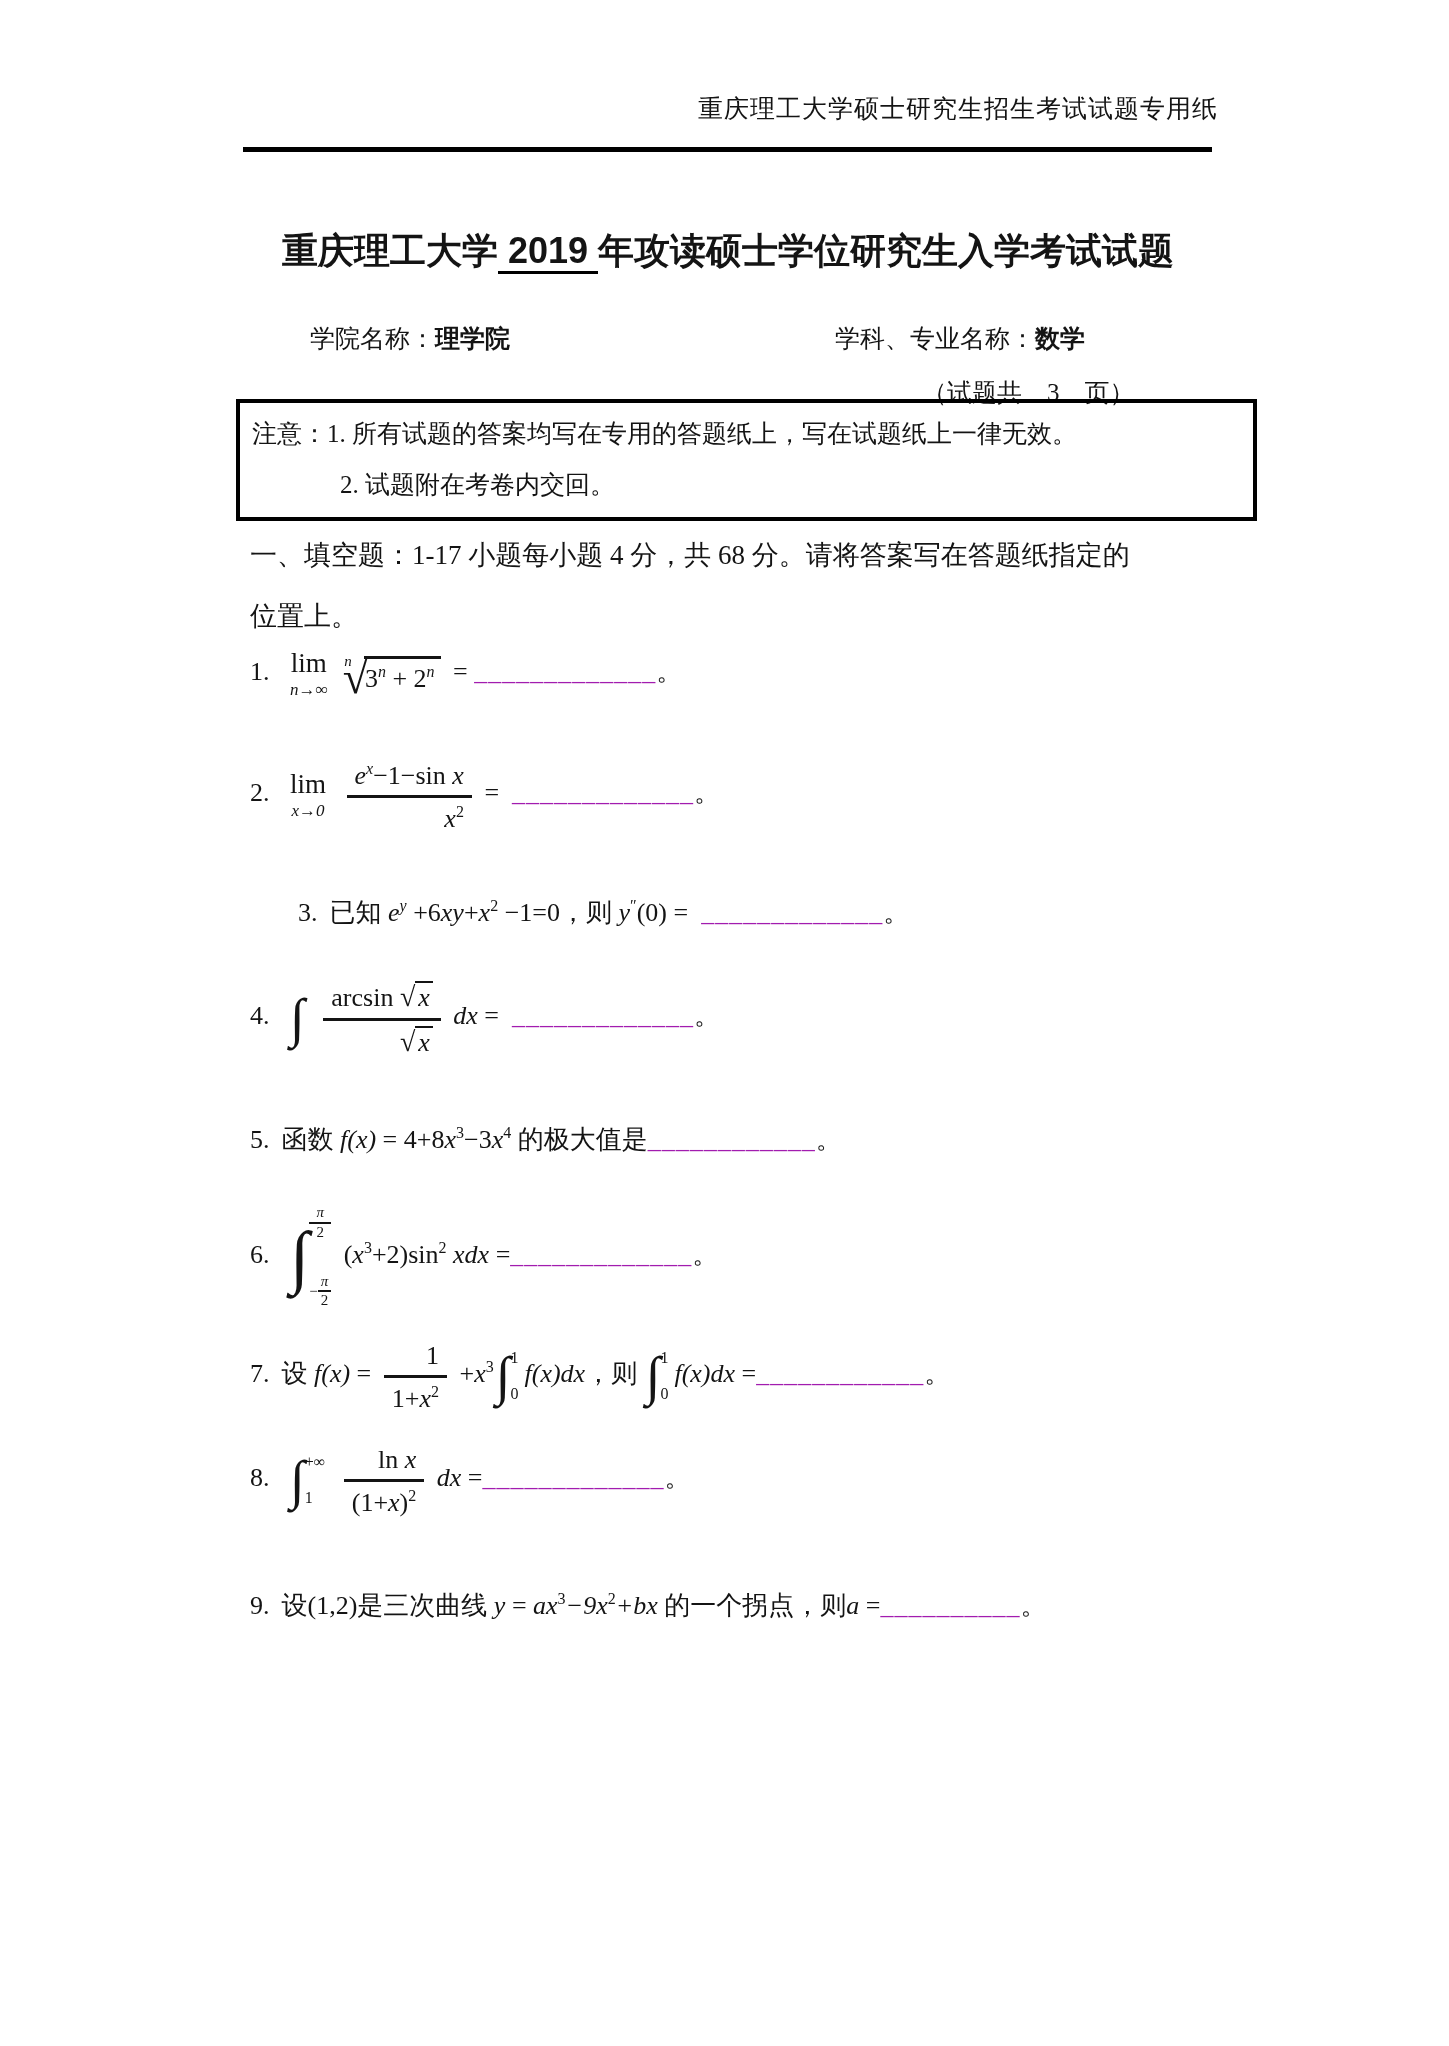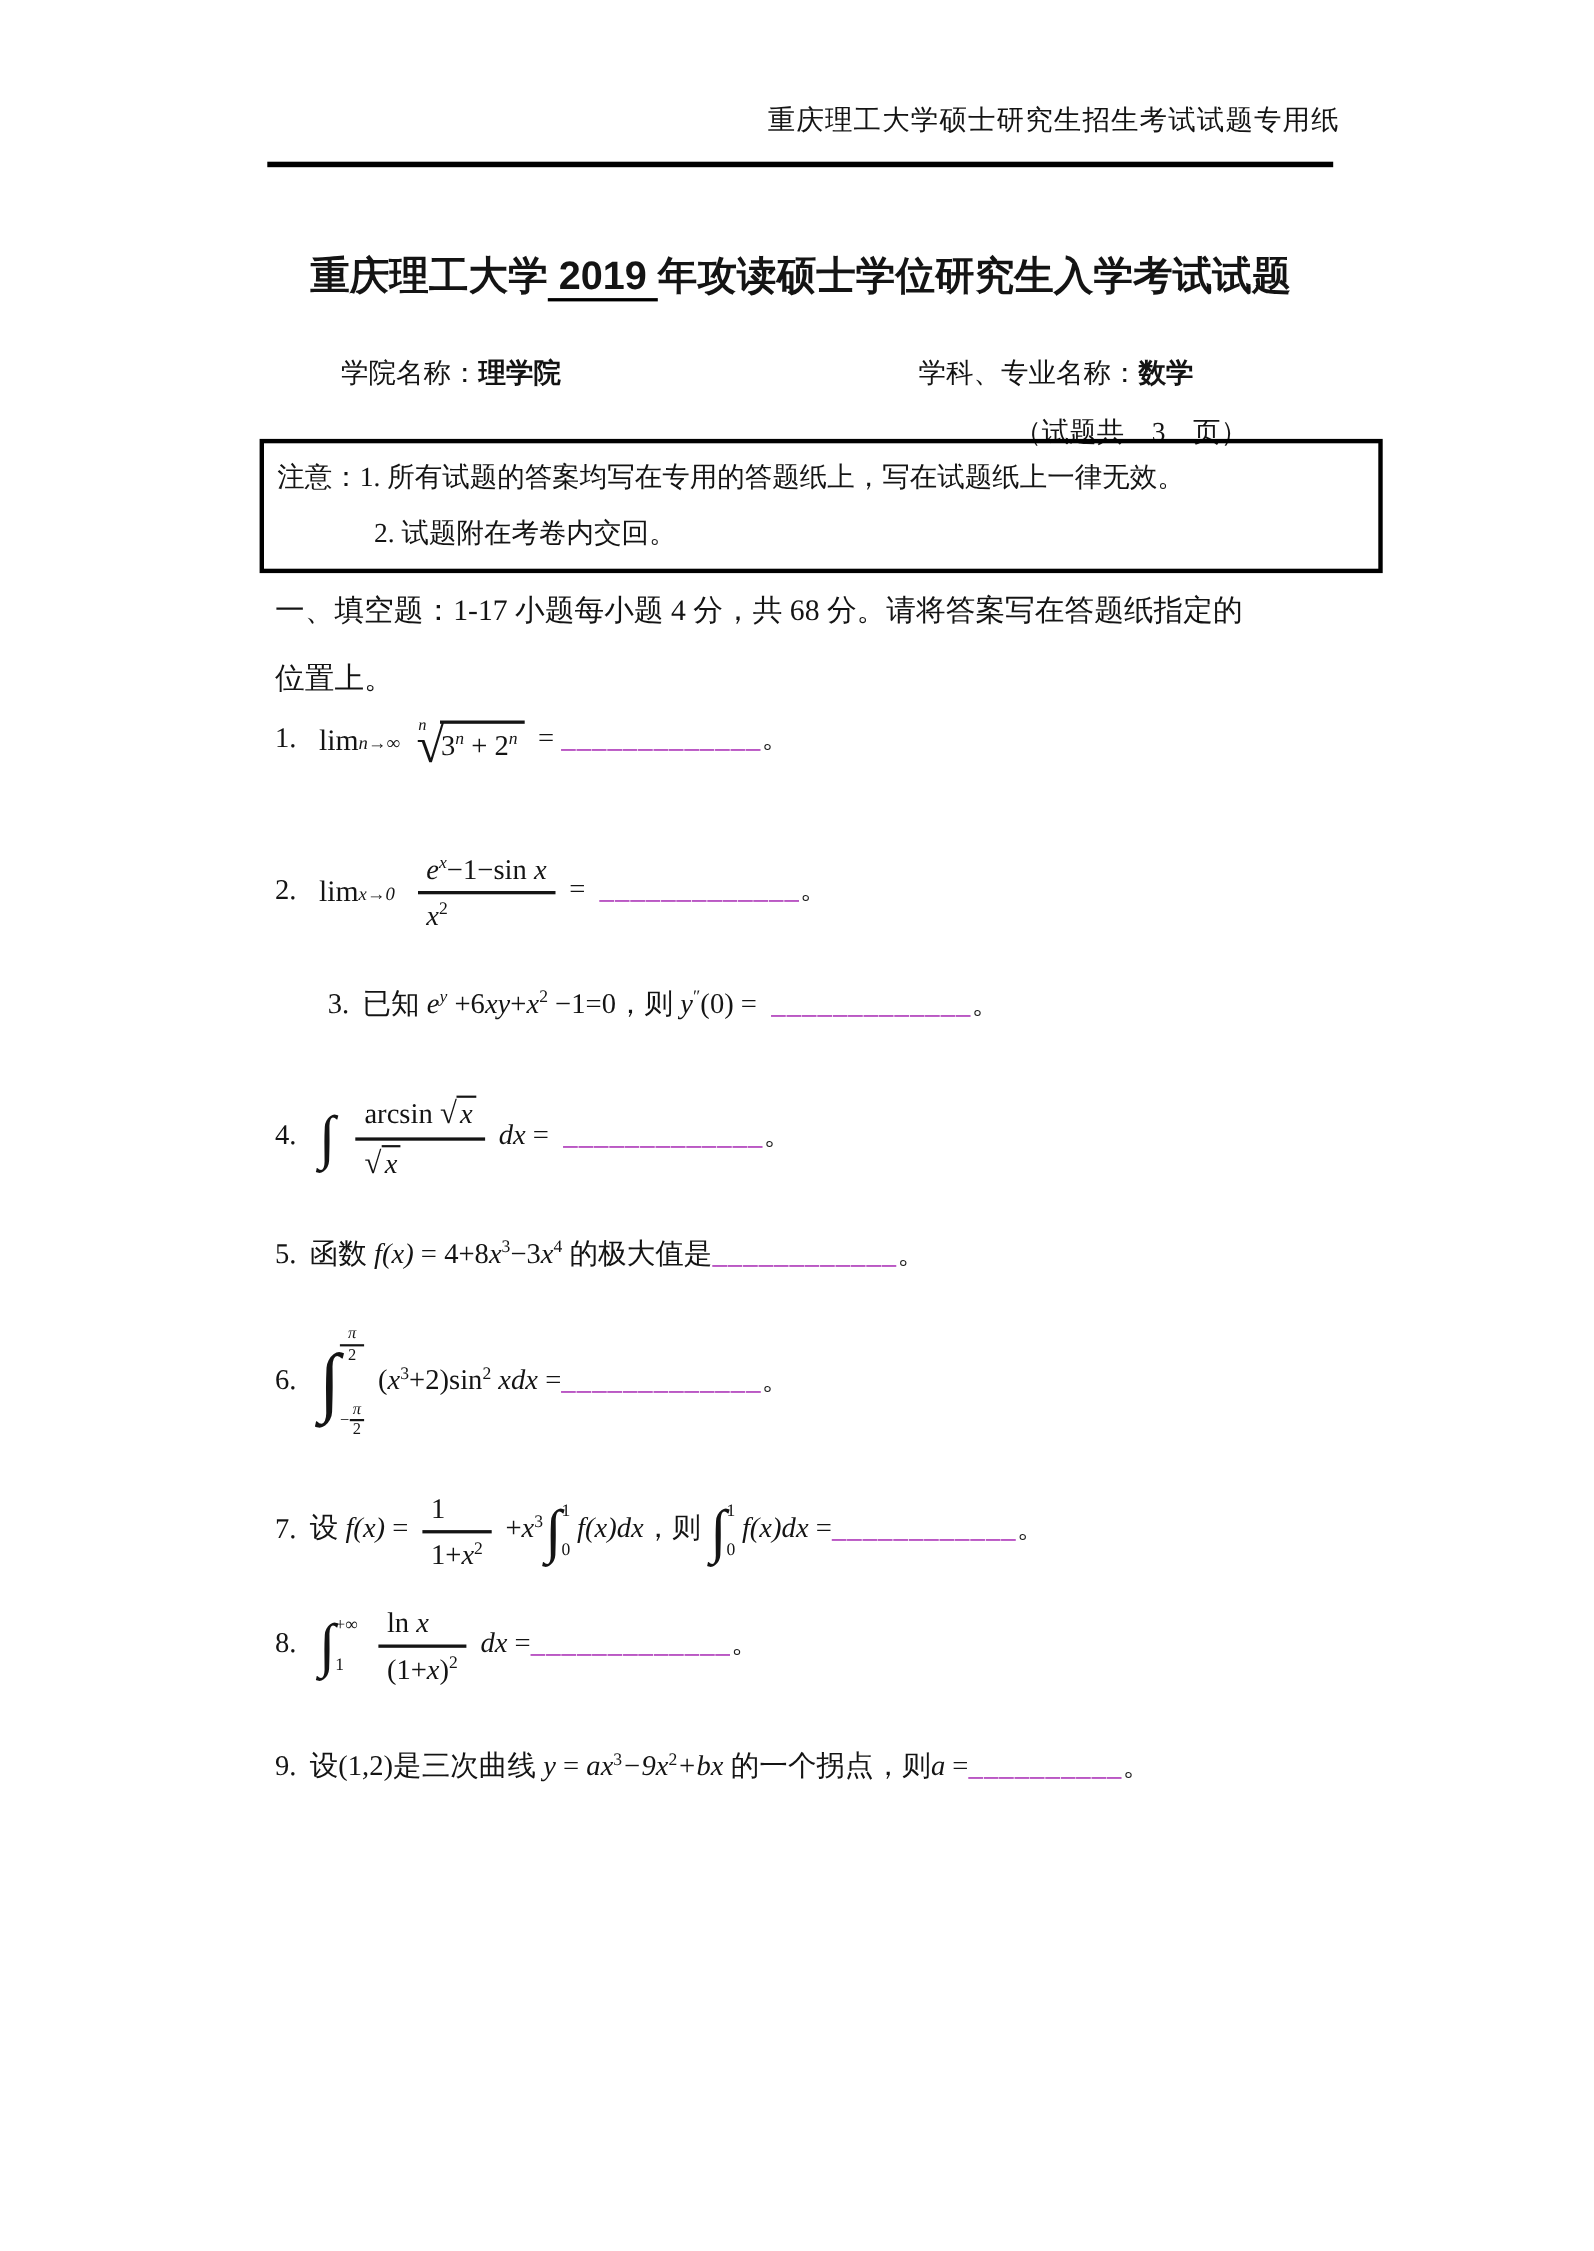--- a/index.html
+++ b/index.html
@@ -32,27 +32,27 @@
   
   .q{position:absolute;left:250px;font-size:26px;white-space:nowrap;line-height:1.35;}
   .qno{margin-right:12px;}
   .it{font-style:italic;}
   sup.e{font-size:16px;font-style:italic;}
   sup.eu{font-size:16px;}
   .blank{letter-spacing:1px;color:#a21caf;}
   .cn{font-style:normal;}
 
   
-  .limw{display:inline-flex;flex-direction:row;align-items:center;line-height:1;
+  .limw{display:inline-flex;flex-direction:column;align-items:center;line-height:1;
         vertical-align:middle;margin:0 8px 0 2px;}
   .limw .lb{font-size:27px;}
   .limw .ls{font-size:17px;margin-top:4px;}
 
   
-  .frac{display:inline-block;text-align:left;vertical-align:middle;margin:16px 6px;line-height:1.2;}
+  .frac{display:inline-block;text-align:right;vertical-align:middle;margin:0 6px;line-height:1.2;}
   .frac .fn{display:block;padding:2px 8px 4px;border-bottom:3px solid #141414;}
   .frac .fd{display:block;padding:4px 8px 0;}
 
   
   .rootw{display:inline-flex;align-items:flex-end;vertical-align:middle;margin:0 6px 0 2px;}
   .ridx{font-size:15px;font-style:italic;margin-right:-9px;margin-bottom:26px;position:relative;z-index:2;}
   .rsign{font-size:46px;line-height:0.82;}
   .rbody{border-top:3px solid #141414;padding:2px 6px 0 1px;margin-left:-4px;margin-bottom:1px;}
 
   

